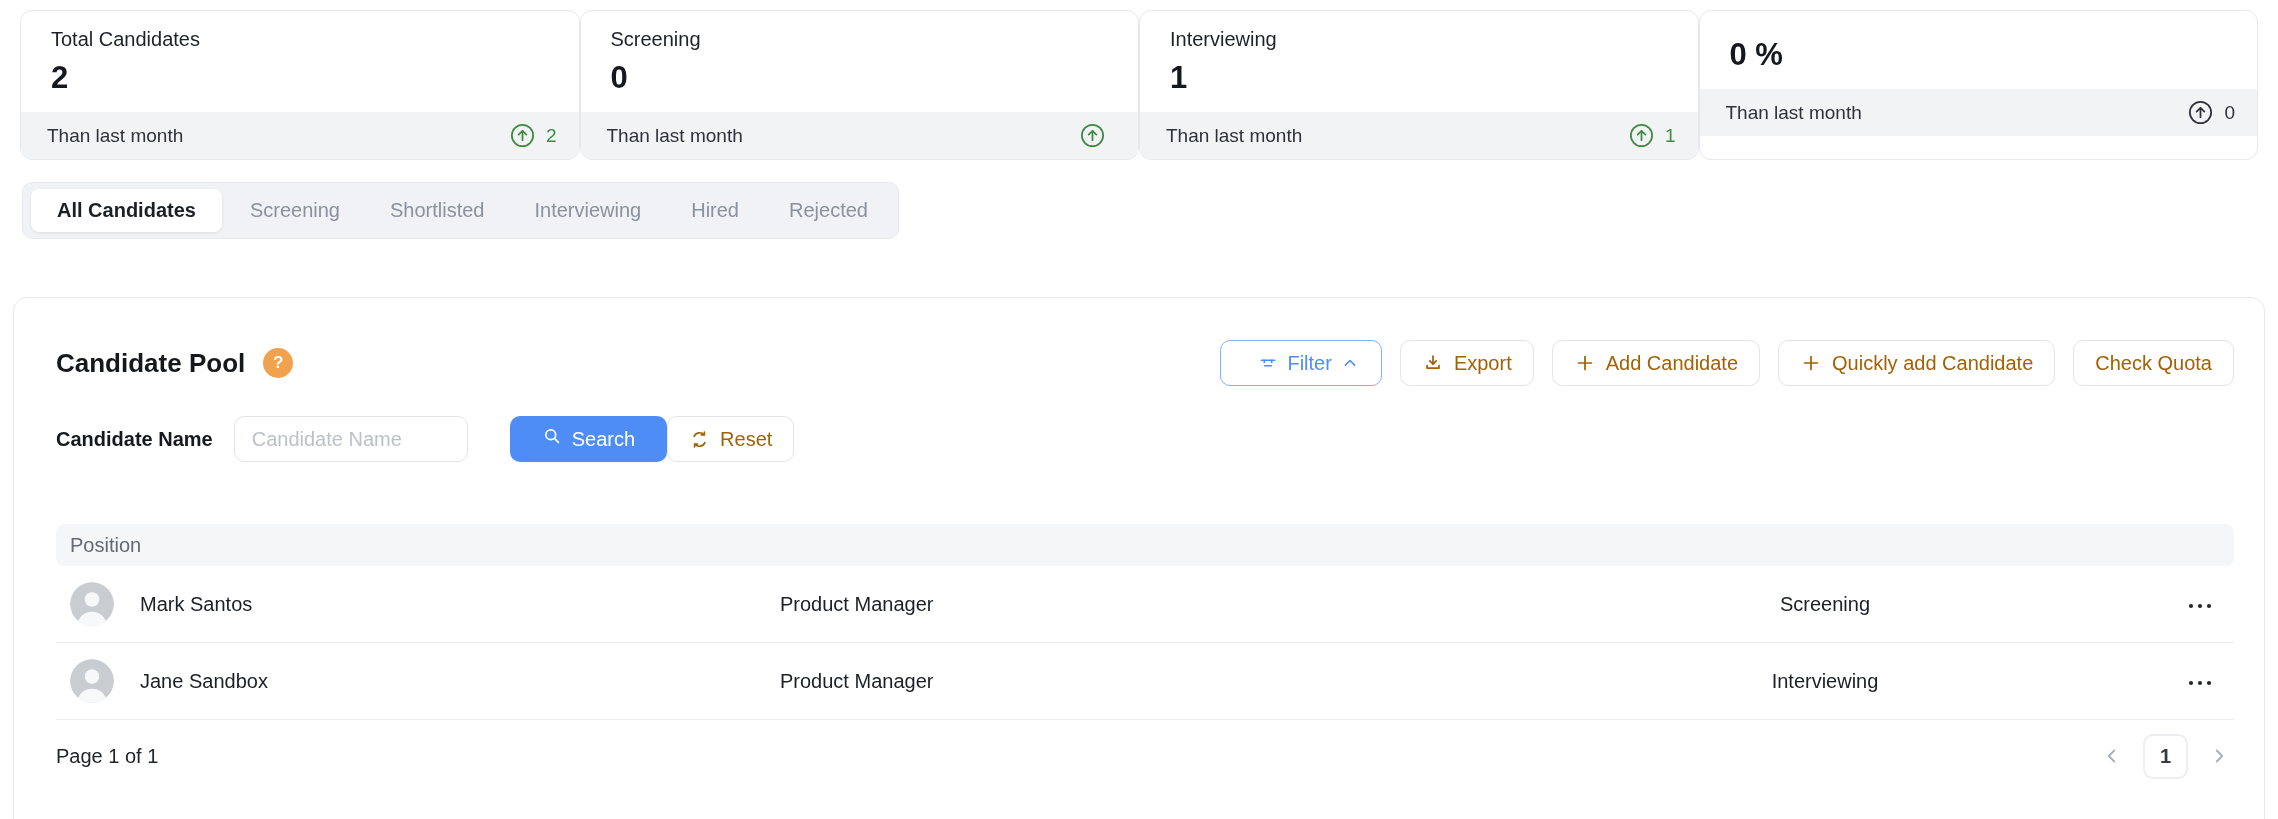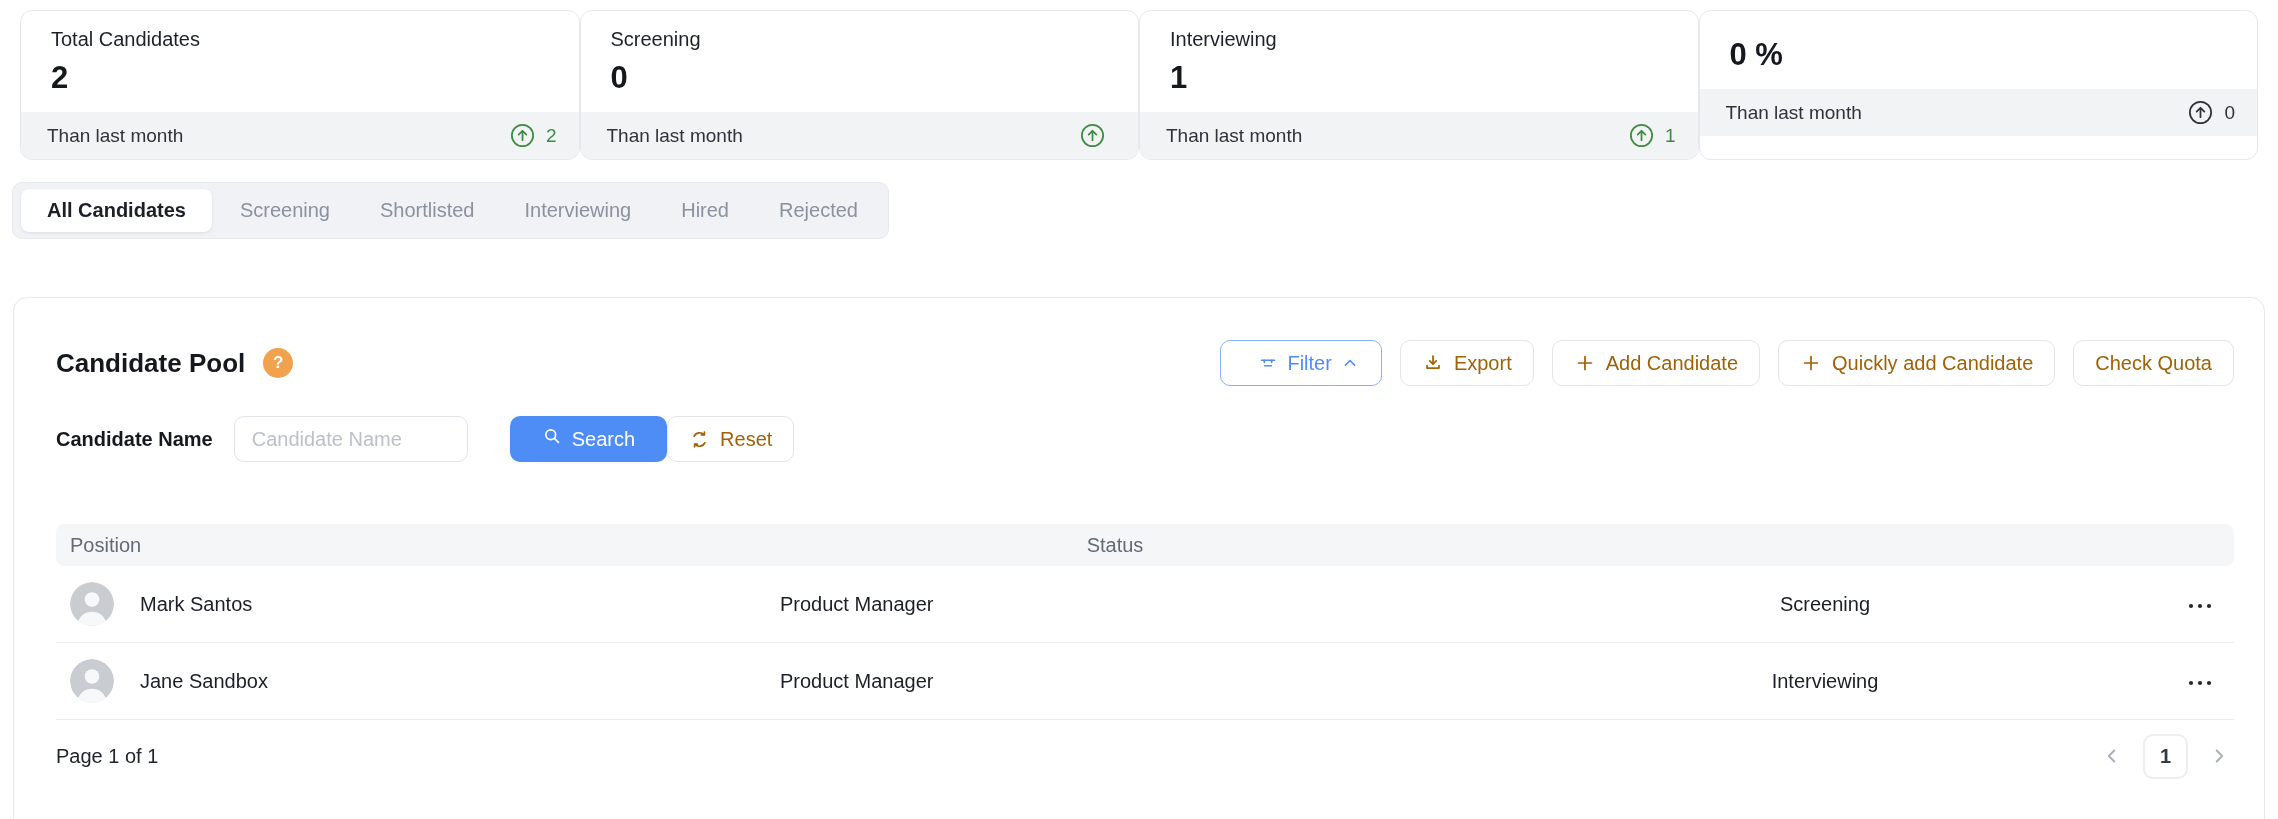--- a/index.html
+++ b/index.html
@@ -25,21 +25,21 @@
     justify-content: space-between; padding: 0 22px 0 26px; font-size: 19px; color: #2e333b;
   }
   .trend { display: flex; align-items: center; gap: 11px; color: #3e8b41; font-size: 19px; }
   .trend.dark { color: #2e323a; }
   .trend svg { display: block; }
 
   
   .tabs-bar {
     display: inline-flex; align-items: center; gap: 6px;
     background: #f1f2f5; border: 1px solid #e7e9ed; border-radius: 10px;
-    padding: 6px 8px; margin: 22px 0 0 12px;
+    padding: 6px 8px; margin: 22px 0 0 22px;
   }
   .tab { padding: 10px 22px; font-size: 20px; color: #8a919f; border-radius: 8px; cursor: pointer; white-space: nowrap; }
   .tab.active {
     background: #fff; color: #1c2026; font-weight: 700; padding: 10px 26px;
     box-shadow: 0 1px 3px rgba(31,35,41,.1);
   }
 
   
   .panel {
     margin: 58px 13px 0 13px; background: #fff;
@@ -292,21 +292,20 @@
             <path d="M6.4 20.6v-3.4h3.4"></path>
           </svg>
         </span>
       <span>Reset</span>
     </button>
   </div>
 
   <div class="table">
     <div class="thead">
       <div class="col-position">Position</div>
-      <div class="col-status">Status</div>
       <div class="col-actions"></div>
     </div>
 
     <div class="trow">
       <div class="col-candidate">
         <span class="avatar"><svg viewBox="0 0 44 44" width="44" height="44">
               <circle cx="22" cy="22" r="22" fill="#c9cdd2"></circle>
               <circle cx="22" cy="17.5" r="7.3" fill="#f7f8f9"></circle>
               <path d="M7.5 41.5a14.8 14.8 0 0 1 29 0 22 22 0 0 1-29 0Z" fill="#f7f8f9"></path>
             </svg></span>

